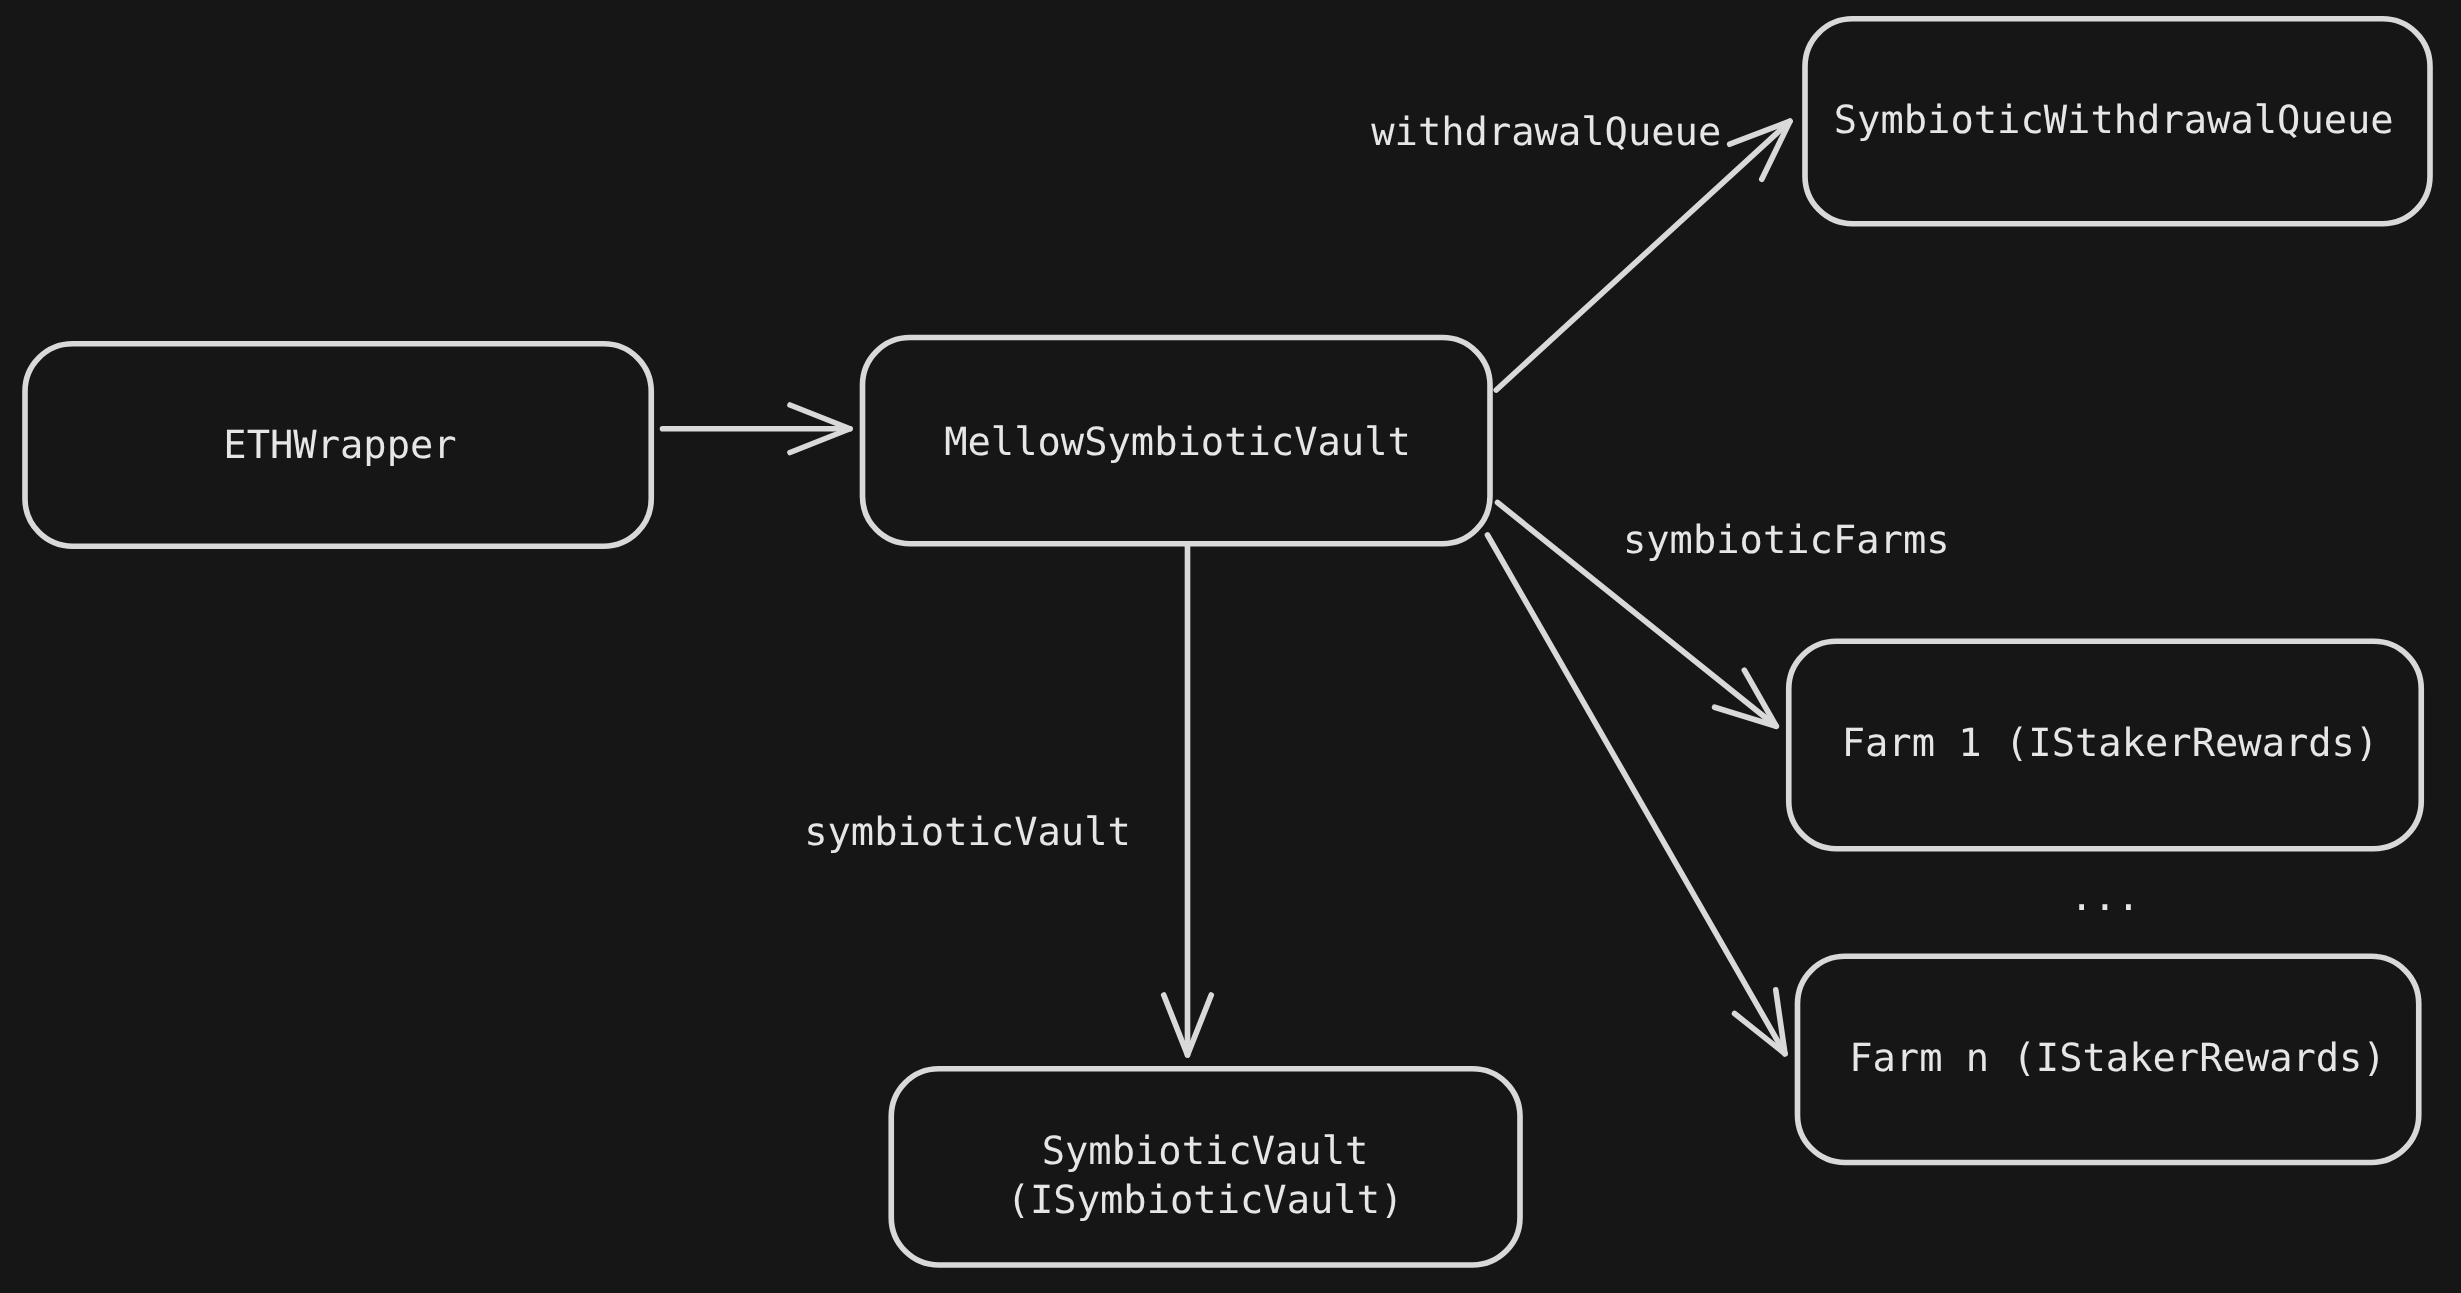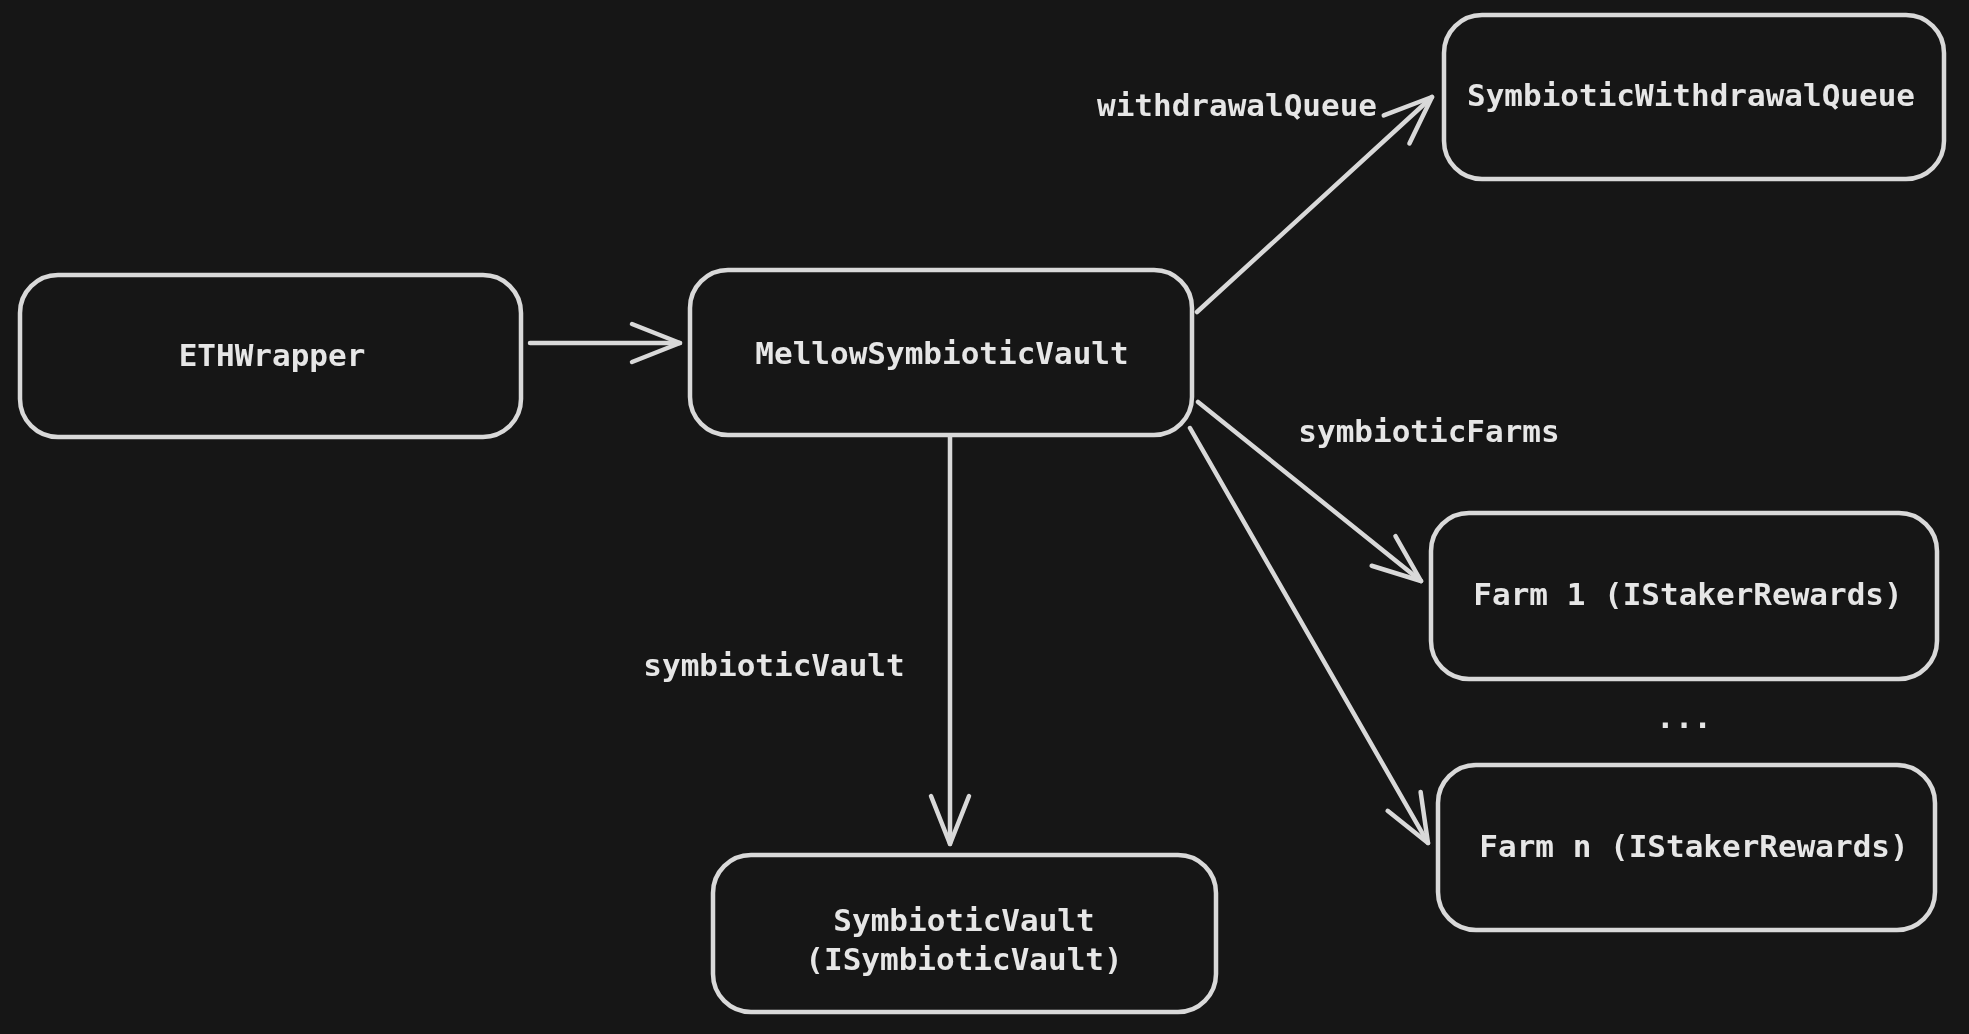--- a/index.html
+++ b/index.html
@@ -12,21 +12,20 @@
     background: var(--background);
     width: 1969px; height: 1034px;
     overflow: hidden;
   }
   .canvas {
     position: relative;
     width: 1969px;
     height: 1034px;
     background: var(--background);
     font-family: "DejaVu Sans Mono", "Liberation Mono", monospace;
-    font-weight: bold;
   }
   svg { display: block; }
   .node-rect {
     fill: none;
     stroke: var(--stroke);
     stroke-width: 4.5px;
     stroke-linejoin: round;
   }
   .edge {
     fill: none;

